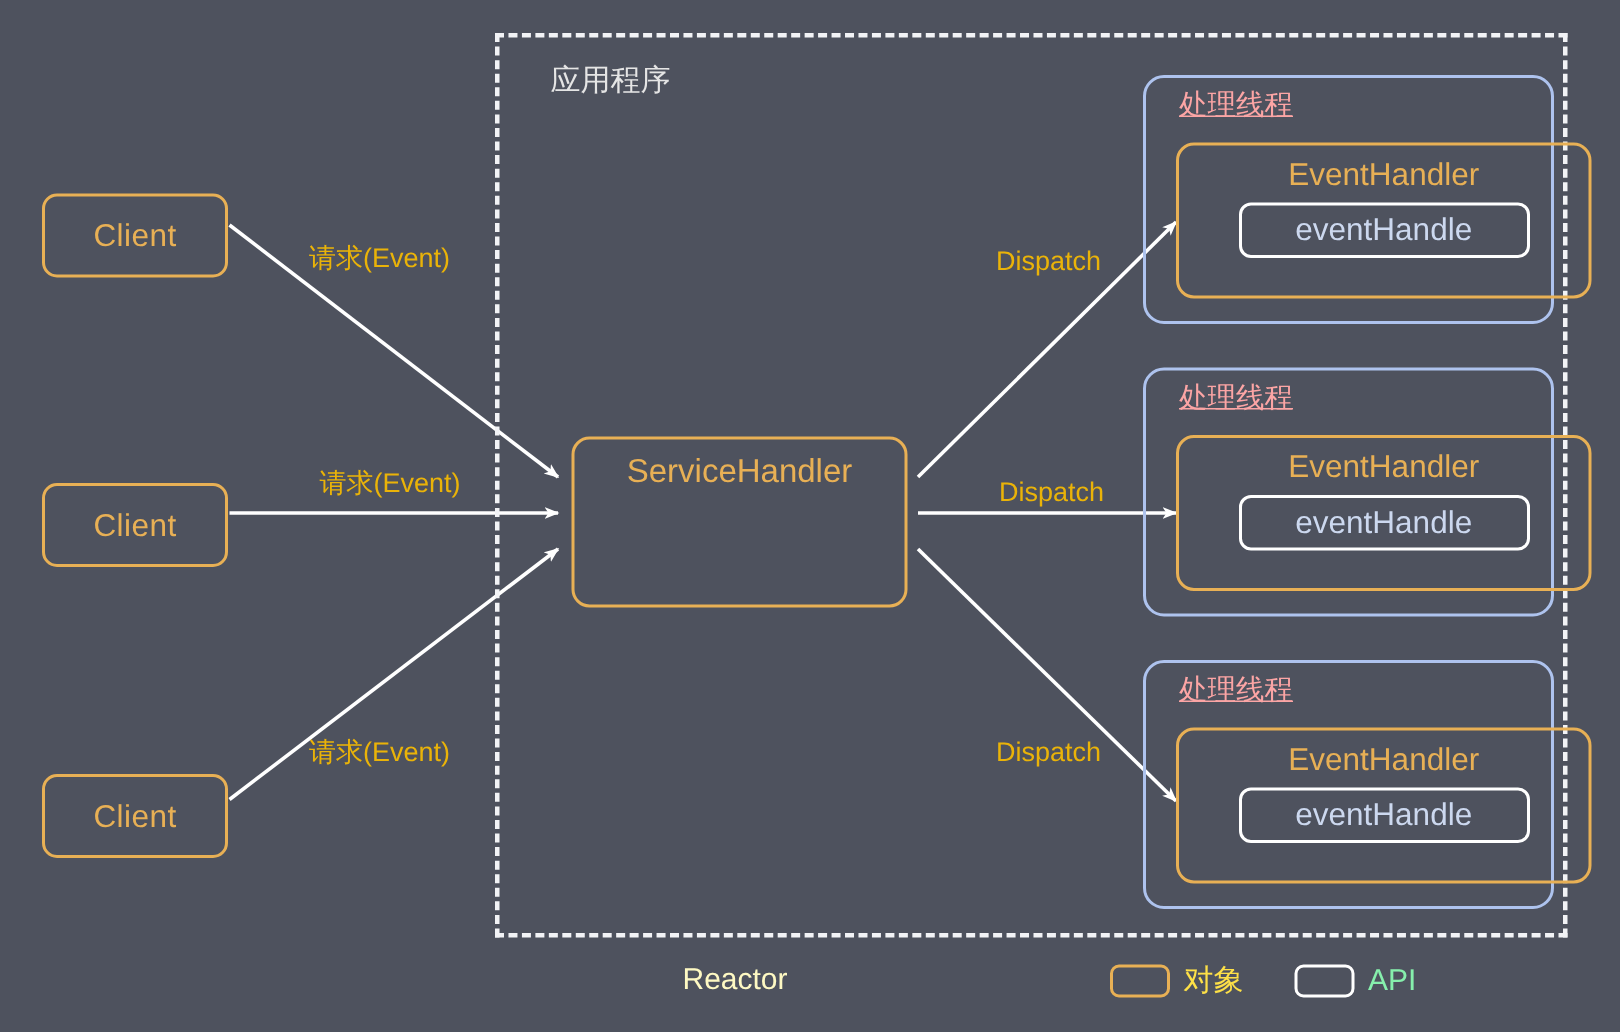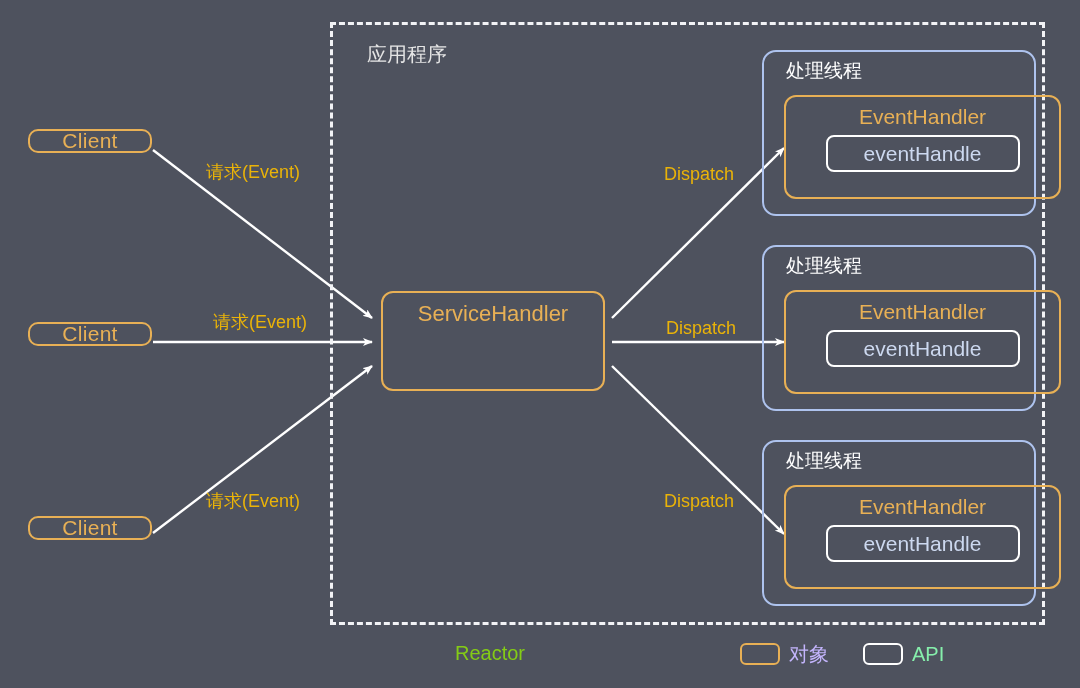--- a/index.html
+++ b/index.html
@@ -30,23 +30,22 @@
     box-sizing: border-box;
     border: 2px solid #e8b055;
     border-radius: 9px;
     background: transparent;
     display: flex;
     align-items: center;
     justify-content: center;
   }
   .client-box {
     width: 124px;
-    height: 24px;
+    height: 56px;
     border-radius: 10px;
-    align-items: flex-end;
   }
   .client-label {
     color: #e8b055;
     font-size: 21px;
     letter-spacing: .3px;
     line-height: 1;
   }
 
   
   .app-boundary {
@@ -63,32 +62,32 @@
     left: 367px;
     top: 44px;
     color: #e5e5e5;
     font-size: 20px;
     line-height: 1;
   }
   .reactor-title {
     position: absolute;
     left: 455px;
     top: 643px;
-    color: #84cc16;
+    color: #fef9c3;
     font-size: 20px;
     line-height: 1;
   }
 
   
   .service-handler {
     position: absolute;
     left: 381px;
     top: 291px;
     width: 224px;
-    height: 100px;
+    height: 114px;
     box-sizing: border-box;
     border: 2px solid #e8b055;
     border-radius: 12px;
     display: flex;
     flex-direction: column;
     align-items: center;
     justify-content: flex-start;
     padding-top: 8px;
   }
   .sh-title {
@@ -119,23 +118,24 @@
     width: 274px;
     height: 166px;
     box-sizing: border-box;
     border: 2px solid #aec3ee;
     border-radius: 14px;
   }
   .thread-label {
     position: absolute;
     left: 22px;
     top: 9px;
-    color: #ffffff;
+    color: #fca5a5;
     font-size: 19px;
     line-height: 1;
+    text-decoration: underline;
   }
   .event-handler {
     position: absolute;
     left: 20px;
     top: 43px;
     width: 277px;
     height: 104px;
     box-sizing: border-box;
     border: 2px solid #e8b055;
     border-radius: 12px;
@@ -178,21 +178,21 @@
     height: 22px;
     box-sizing: border-box;
     border-radius: 6px;
   }
   .legend-swatch.obj { border: 2px solid #e8b055; }
   .legend-swatch.api { border: 2px solid #ffffff; }
   .legend-text {
     font-size: 20px;
     line-height: 1;
   }
-  .legend-text.obj { color: #c4b5fd; }
+  .legend-text.obj { color: #fde047; }
   .legend-text.api { color: #86efac; }
   .legend-gap { width: 16px; }
 </style>
 </head>
 <body>
 
 <div id="stage">
 
   <svg id="svg-layer" viewBox="0 0 1080 688" xmlns="http://www.w3.org/2000/svg">
     <defs>

